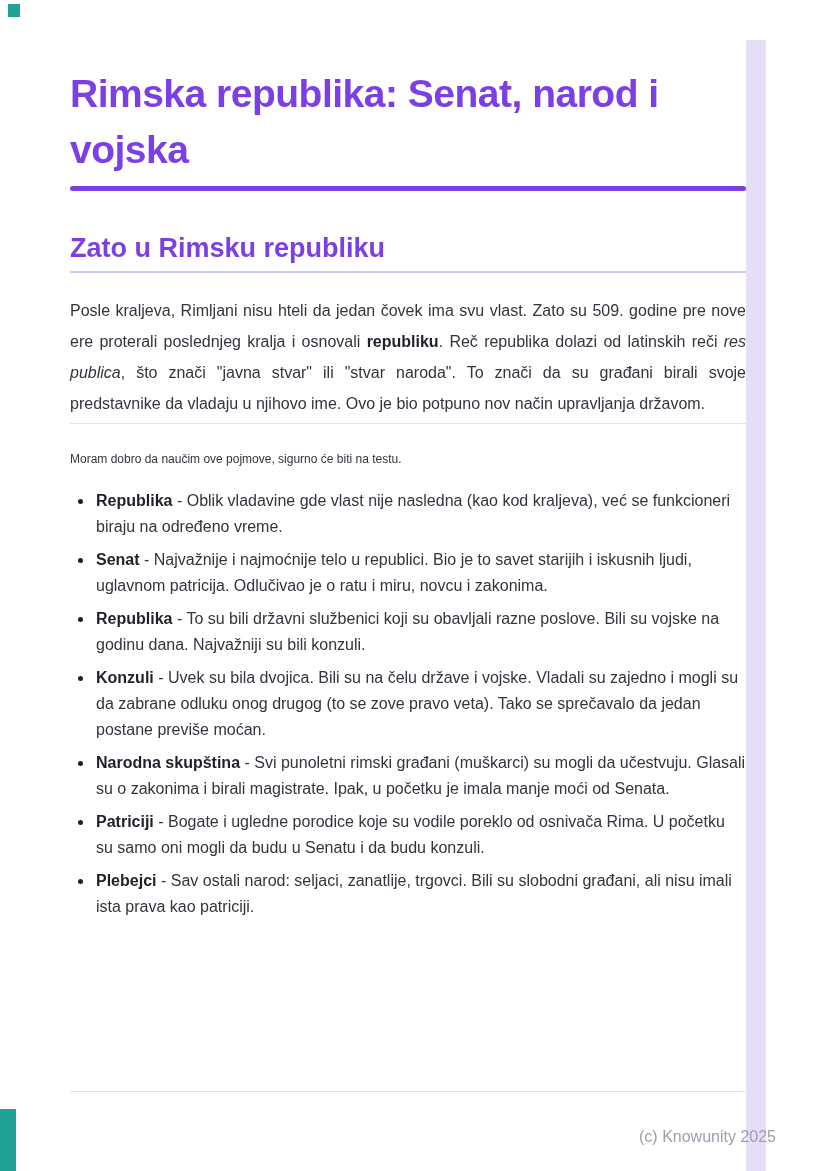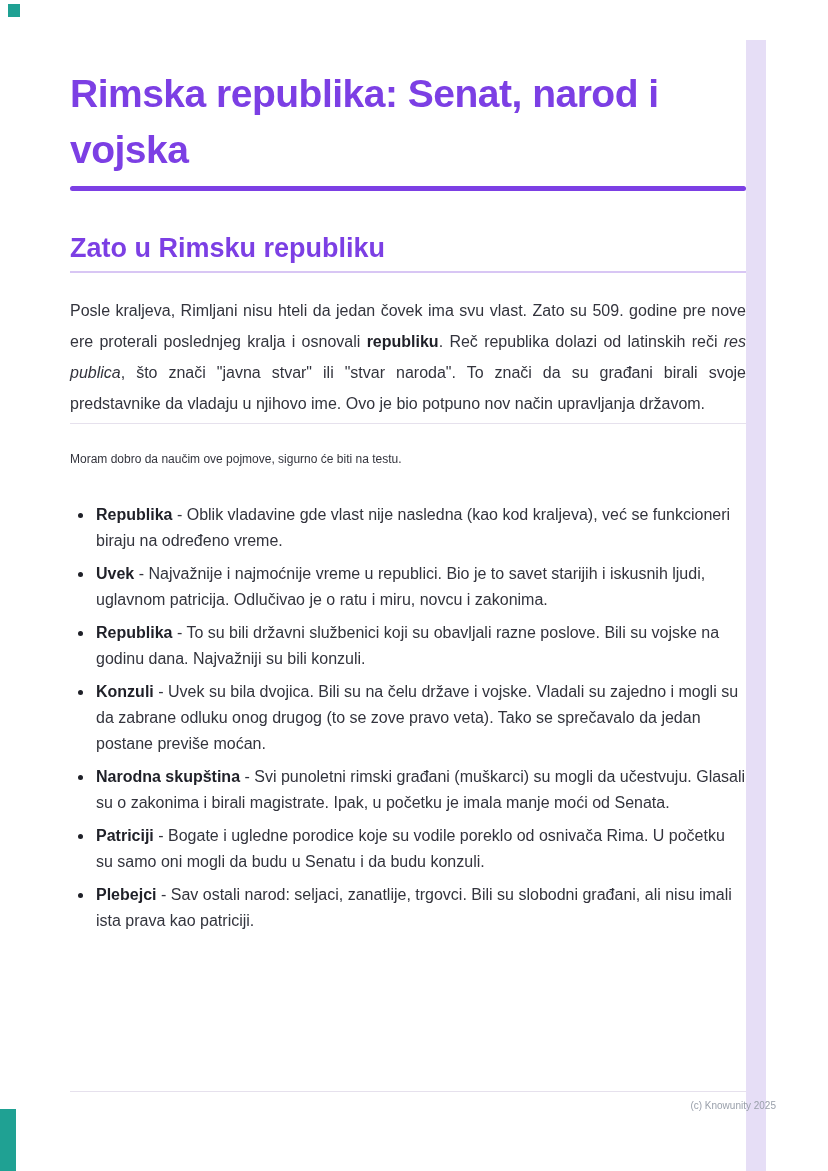--- a/index.html
+++ b/index.html
@@ -69,21 +69,21 @@
     border: none;
     border-top: 1px solid var(--divider, #e6e1ed);
     margin-top: 4px;
   }
   p.lead {
     margin-top: 22px;
     font-size: 12px;
     line-height: 26px;
   }
   ul.term-list {
-    margin-top: 30px;
+    margin-top: 16px;
     padding-left: 24px;
     list-style: disc;
   }
   ul.term-list li {
     font-size: 16px;
     line-height: 26px;
     margin-bottom: 7px;
     padding-left: 2px;
     color: var(--text, #33343d);
   }
@@ -91,22 +91,22 @@
   ul.term-list strong { font-weight: 700; color: var(--text-strong, #1f2028); }
   .bottom-divider {
     position: absolute;
     left: 70px; top: 1091px;
     width: 676px;
     border-top: 1px solid var(--divider, #e6e1ed);
     z-index: 2;
   }
   .footer-credit {
     position: absolute;
-    right: 52px; top: 1100px;
-    font-size: 10px;
+    right: 52px; top: 1128px;
+    font-size: 16px;
     color: var(--footer, #9aa0ab);
     z-index: 3;
   }
 </style>
 </head>
 <body>
 
 <div class="page">
 
   <div class="corner-accent top"></div>
@@ -123,21 +123,21 @@
       <p class="intro-paragraph"><span>Posle kraljeva, Rimljani nisu hteli da jedan čovek ima svu vlast. Zato su 509. godine pre nove ere proterali poslednjeg kralja i osnovali </span><strong>republiku</strong><span>. Reč republika dolazi od latinskih reči </span><em>res publica</em><span>, što znači "javna stvar" ili "stvar naroda". To znači da su građani birali svoje predstavnike da vladaju u njihovo ime. Ovo je bio potpuno nov način upravljanja državom.</span></p>
     </section>
 
     <hr class="divider">
 
     <section>
       <p class="lead">Moram dobro da naučim ove pojmove, sigurno će biti na testu.</p>
 
       <ul class="term-list">
         <li><strong>Republika</strong> <span>- Oblik vladavine gde vlast nije nasledna (kao kod kraljeva), već se funkcioneri biraju na određeno vreme.</span></li>
-        <li><strong>Uvek</strong> <span>- Najvažnije i najmoćnije vreme u republici. Bio je to savet starijih i iskusnih ljudi, uglavnom patricija. Odlučivao je o ratu i miru, novcu i zakonima.</span></li>
+        <li><strong>Senat</strong> <span>- Najvažnije i najmoćnije telo u republici. Bio je to savet starijih i iskusnih ljudi, uglavnom patricija. Odlučivao je o ratu i miru, novcu i zakonima.</span></li>
         <li><strong>Republika</strong> <span>- To su bili državni službenici koji su obavljali razne poslove. Bili su vojske na godinu dana. Najvažniji su bili konzuli.</span></li>
         <li><strong>Konzuli</strong> <span>- Uvek su bila dvojica. Bili su na čelu države i vojske. Vladali su zajedno i mogli su da zabrane odluku onog drugog (to se zove pravo veta). Tako se sprečavalo da jedan postane previše moćan.</span></li>
         <li><strong>Narodna skupština</strong> <span>- Svi punoletni rimski građani (muškarci) su mogli da učestvuju. Glasali su o zakonima i birali magistrate. Ipak, u početku je imala manje moći od Senata.</span></li>
         <li><strong>Patriciji</strong> <span>- Bogate i ugledne porodice koje su vodile poreklo od osnivača Rima. U početku su samo oni mogli da budu u Senatu i da budu konzuli.</span></li>
         <li><strong>Plebejci</strong> <span>- Sav ostali narod: seljaci, zanatlije, trgovci. Bili su slobodni građani, ali nisu imali ista prava kao patriciji.</span></li>
       </ul>
     </section>
 
   </main>
 

